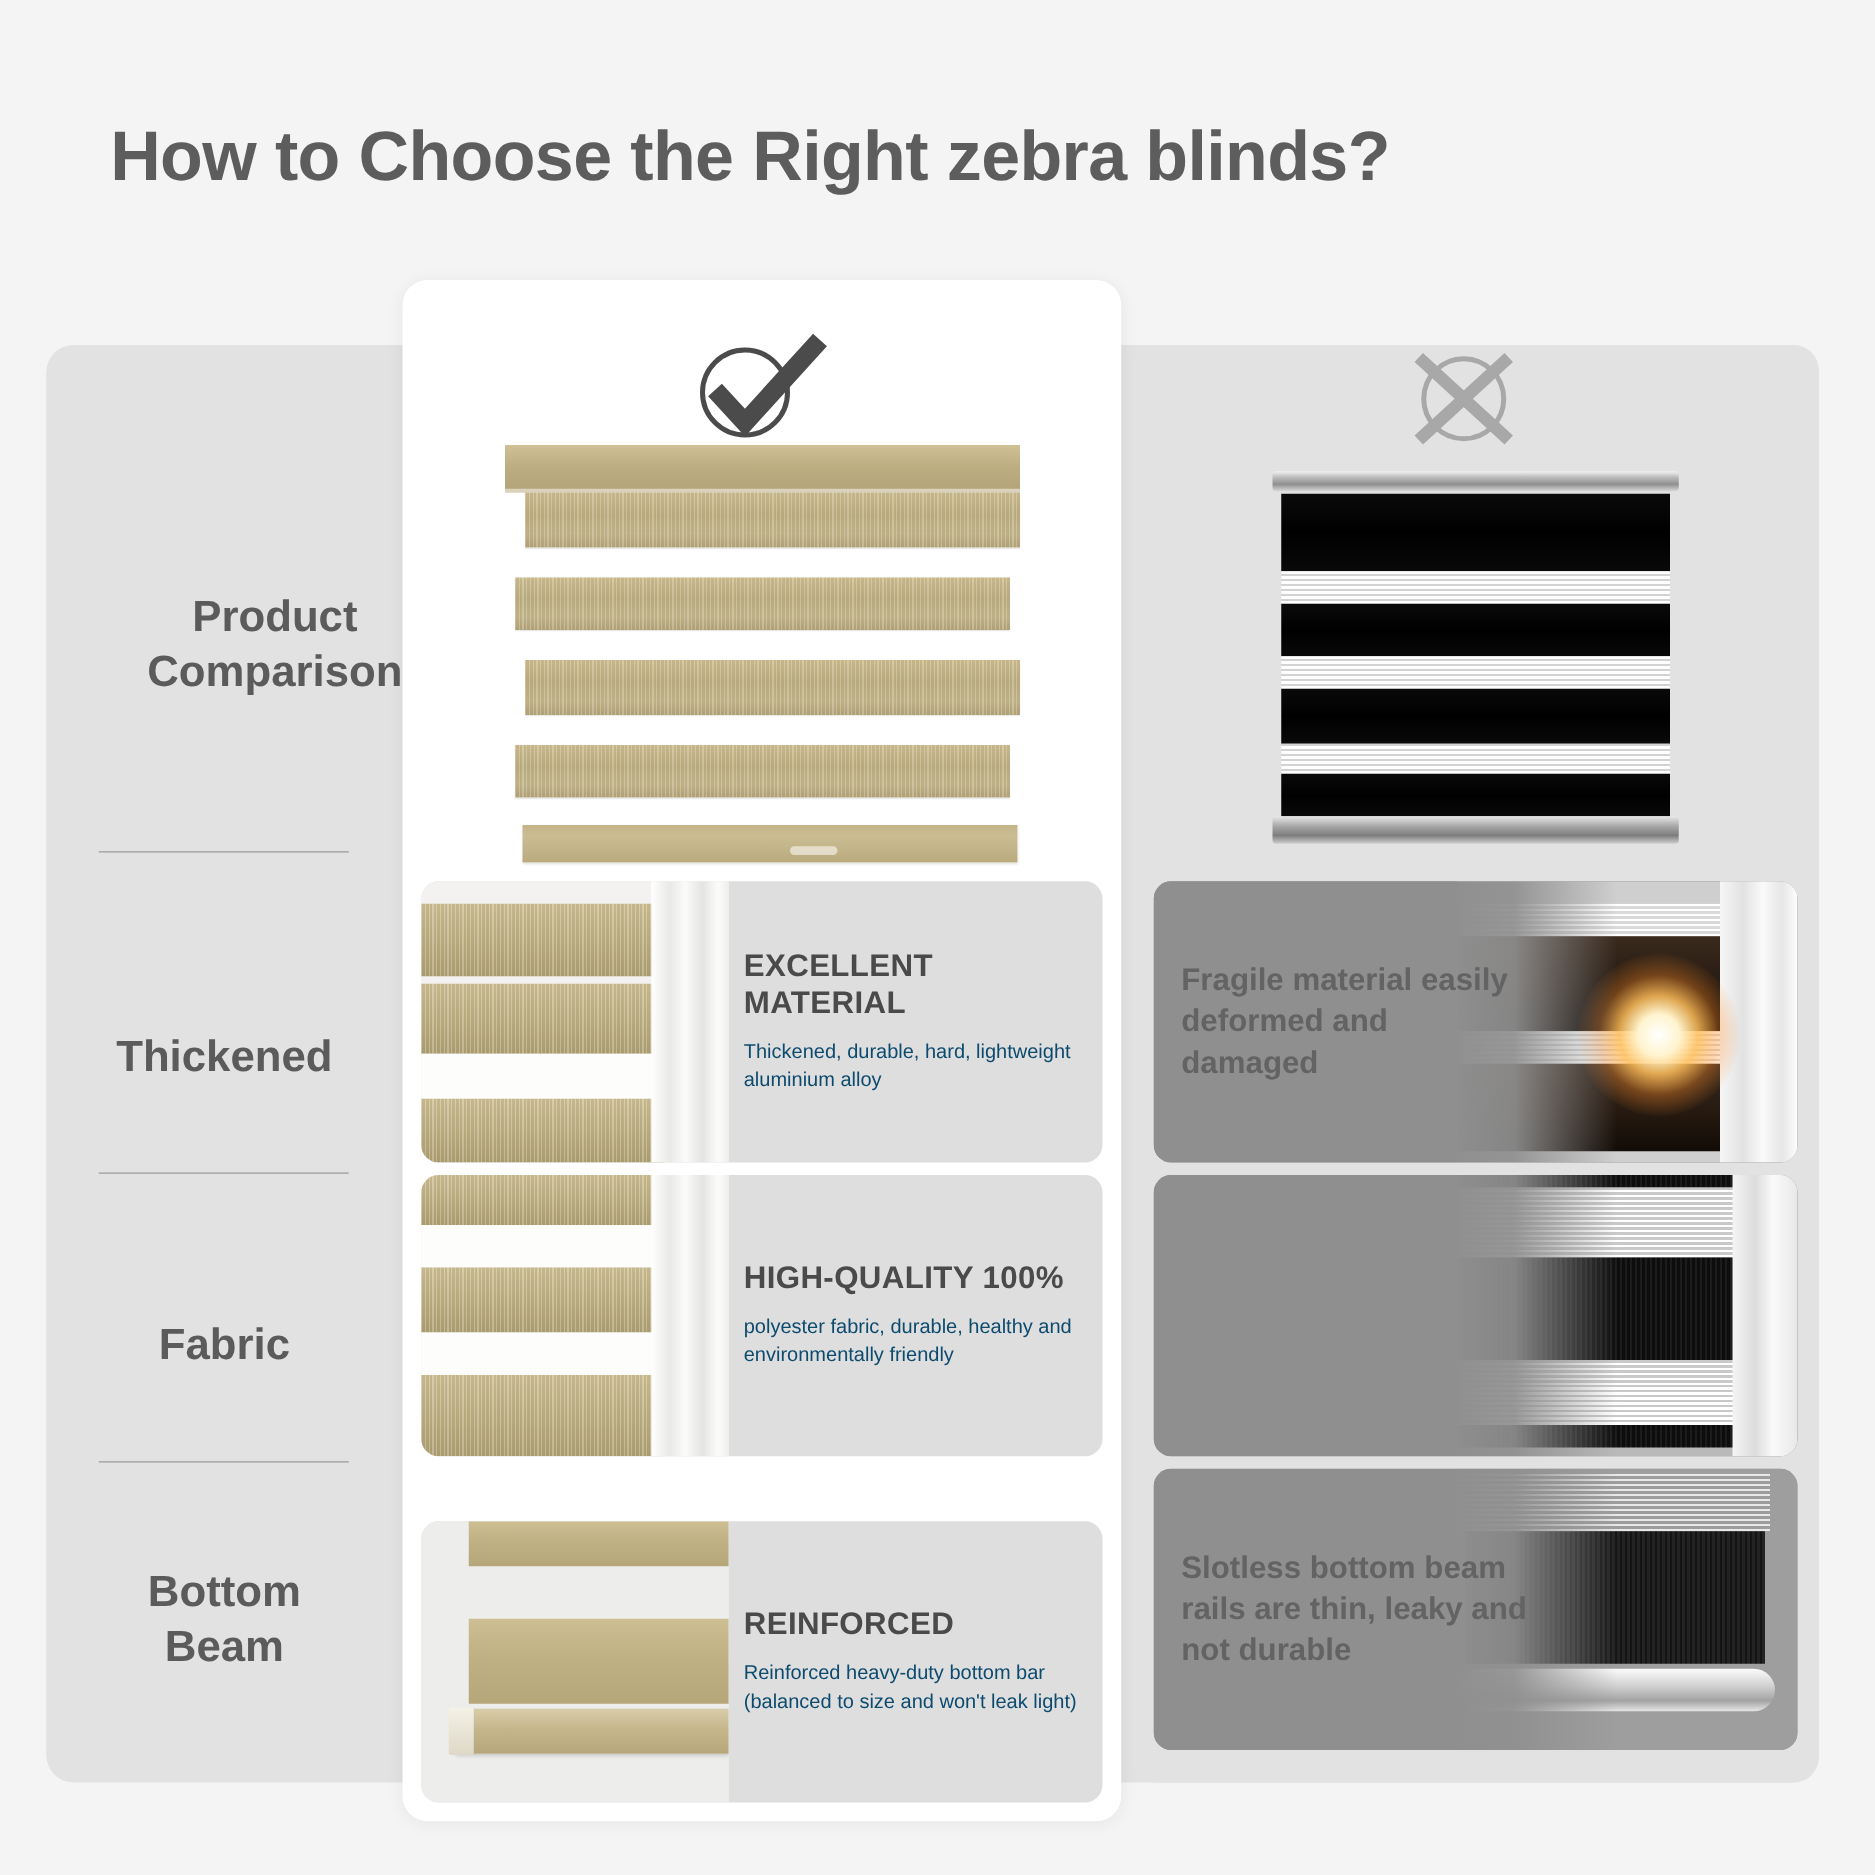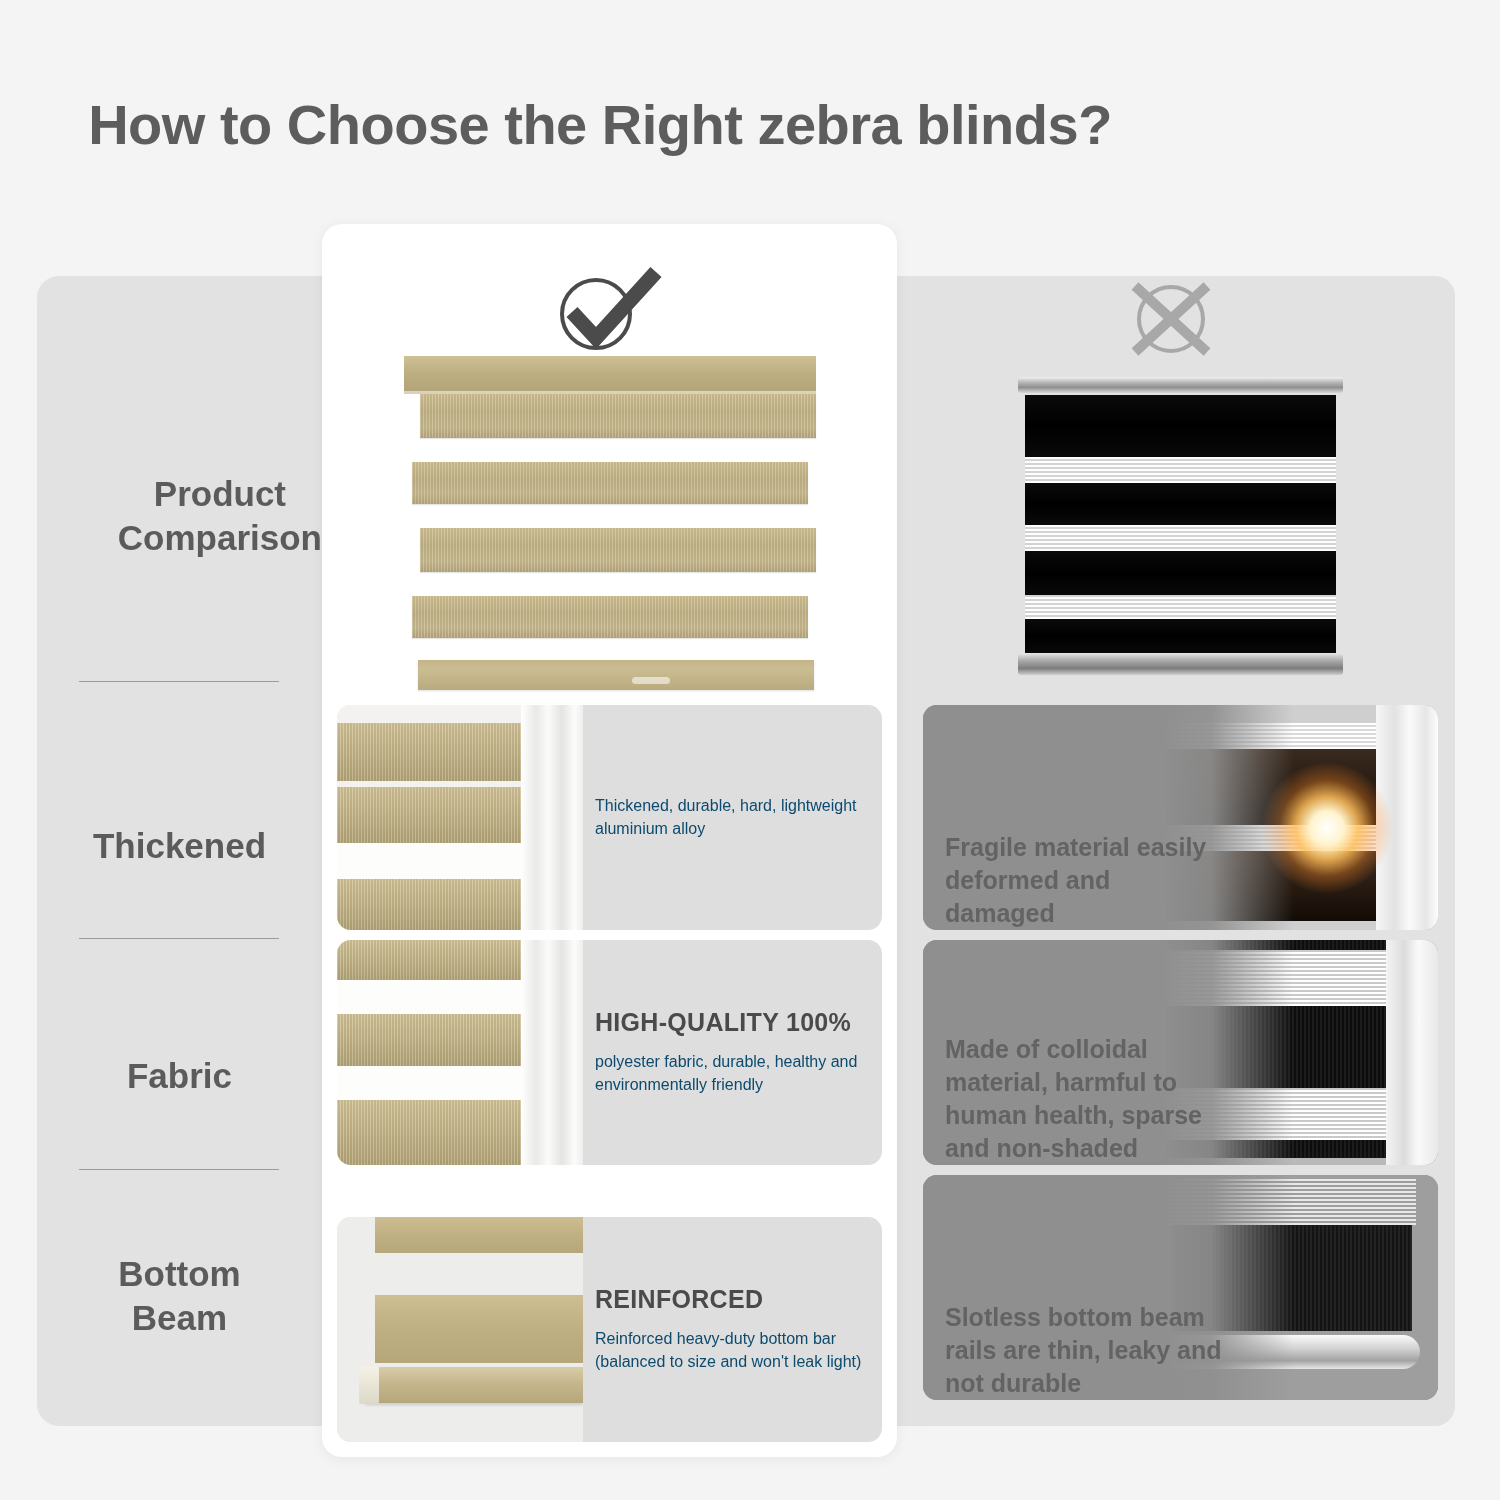--- a/index.html
+++ b/index.html
@@ -215,21 +215,21 @@
     position: absolute; left: 923px; width: 515px;
     border-radius: 14px; overflow: hidden; background: #8f8f8f;
   }
   .bad-photo { position: absolute; right: 0; top: 0; width: 272px; height: 100%; }
   .bad-scrim {
     position: absolute; inset: 0;
     background: linear-gradient(90deg, #8f8f8f 0%, #8f8f8f 46%, rgba(143,143,143,0.92) 56%, rgba(143,143,143,0.0) 72%);
   }
   .bad-text {
     position: absolute; left: 0; top: 0; height: 100%;
-    display: flex; align-items: flex-end;
+    display: flex; align-items: center;
     padding-left: 22px; width: 300px;
   }
   .bad-title {
     font-size: 25px; font-weight: bold; color: #636363; line-height: 1.32;
   }
 
   
   .leak-photo { position: absolute; inset: 0; background: #cfcfcf; }
   .leak-photo .lk-dark {
     position: absolute; left: 0; right: 58px;
@@ -331,20 +331,21 @@
   <div class="tan-head"></div>
   <div class="tan-slat" style="left:16px;top:38px;width:396px;height:44px;"></div>
   <div class="tan-slat" style="left:8px;top:106px;width:396px;height:42px;"></div>
   <div class="tan-slat" style="left:16px;top:172px;width:396px;height:44px;"></div>
   <div class="tan-slat" style="left:8px;top:240px;width:396px;height:42px;"></div>
   <div class="tan-bottom" style="left:14px;top:304px;width:396px;height:30px;"></div>
 </div>
 
 <div class="good-row" style="top:705px;height:225px;">
   <div class="good-text">
+    <div class="good-title">EXCELLENT MATERIAL</div>
     <div class="good-body">Thickened, durable, hard, lightweight aluminium alloy</div>
   </div>
   <div class="good-photo">
     <div class="frame-photo">
       <div class="fr-slat" style="top:18px;height:58px;"></div>
       <div class="fr-slat" style="top:82px;height:56px;"></div>
       <div class="fr-sheer" style="top:138px;height:36px;"></div>
       <div class="fr-slat" style="top:174px;height:51px;"></div>
       <div class="fr-casing"></div>
     </div>
@@ -425,23 +426,20 @@
     <div class="sparse-photo">
       <div class="sp-dark" style="top:0px;height:10px;"></div>
       <div class="sp-sheer" style="top:10px;height:56px;"></div>
       <div class="sp-dark" style="top:66px;height:82px;"></div>
       <div class="sp-sheer" style="top:148px;height:52px;"></div>
       <div class="sp-dark" style="top:200px;height:18px;"></div>
       <div class="sp-frame"></div>
     </div>
   </div>
   <div class="bad-scrim"></div>
-  <div class="bad-text">
-    <div class="bad-title">Made of colloidal material, harmful to human health, sparse and non-shaded</div>
-  </div>
 </div>
 
 <div class="bad-row" style="top:1175px;height:225px;">
   <div class="bad-photo">
     <div class="thin-photo">
       <div class="tn-sheer"></div>
       <div class="tn-dark"></div>
       <div class="tn-rail"></div>
     </div>
   </div>

